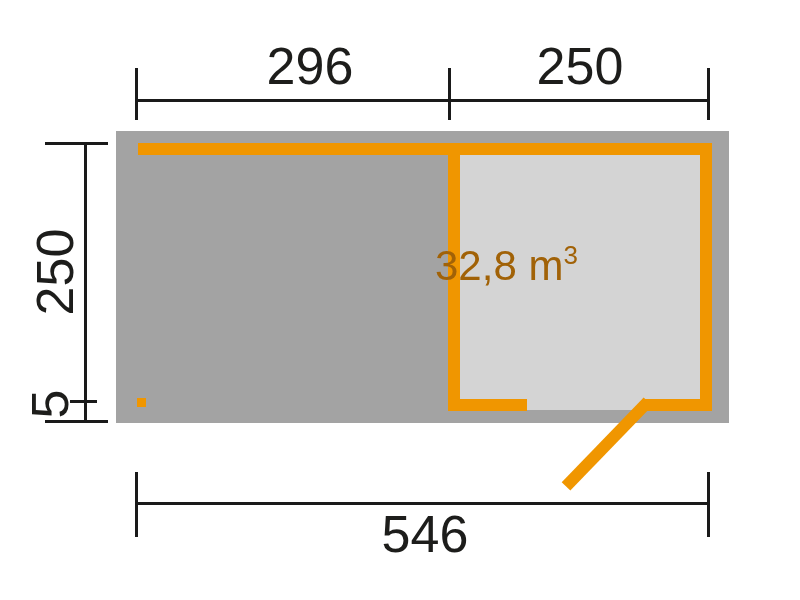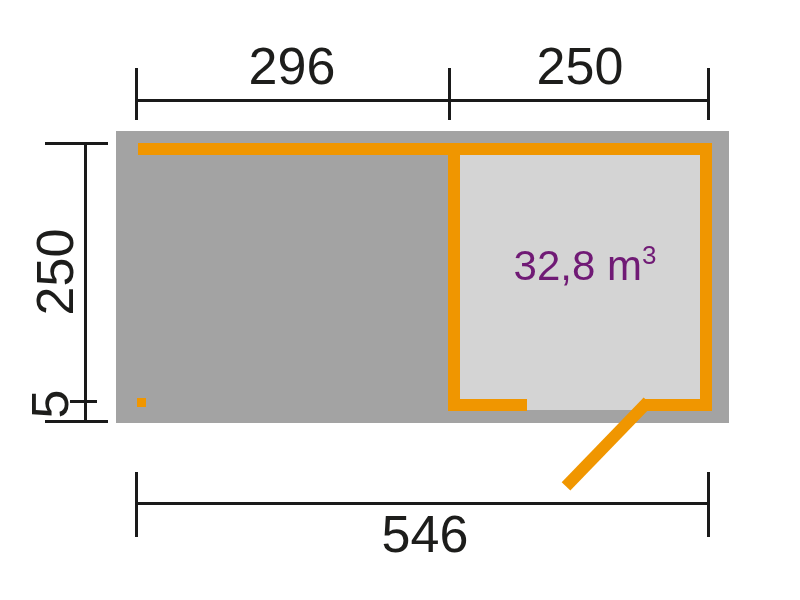--- a/index.html
+++ b/index.html
@@ -45,30 +45,30 @@
   .dim-bottom-line { left: 136px; top: 502px; width: 574px; height: 3px; }
   .tick-v2         { width: 3px; height: 65px; top: 472px; }
   .tick-bot-left   { left: 135px; }
   .tick-bot-right  { left: 707px; }
 
   
   .dim-label {
     font-size: 52px; line-height: 52px; height: 52px;
     text-align: center; white-space: nowrap; letter-spacing: 0px;
   }
-  .lbl-296 { left: 212px; top: 40px; width: 160px; }
+  .lbl-296 { left: 230px; top: 40px; width: 160px; }
   .lbl-250-top { left: 500px; top: 40px; width: 160px; }
   .lbl-546 { left: 345px; top: 508px; width: 160px; }
   .lbl-250-side { left: -25px; top: 246px; width: 160px; transform: rotate(-90deg); }
   .lbl-5-side   { left: 20px;  top: 378px; width: 60px;  transform: rotate(-90deg); }
 
   .volume-label {
     left: 435px; top: 242px; width: 300px; height: 52px;
-    font-size: 42px; line-height: 48px; text-align: center; white-space: nowrap;
-    color: #701a75;
+    font-size: 42px; line-height: 48px; white-space: nowrap;
+    color: #a16207;
   }
   .volume-label .sup {
     font-size: 26px; line-height: 26px;
     vertical-align: 16px;
   }
 </style>
 </head>
 <body>
 
 <div id="canvas">

